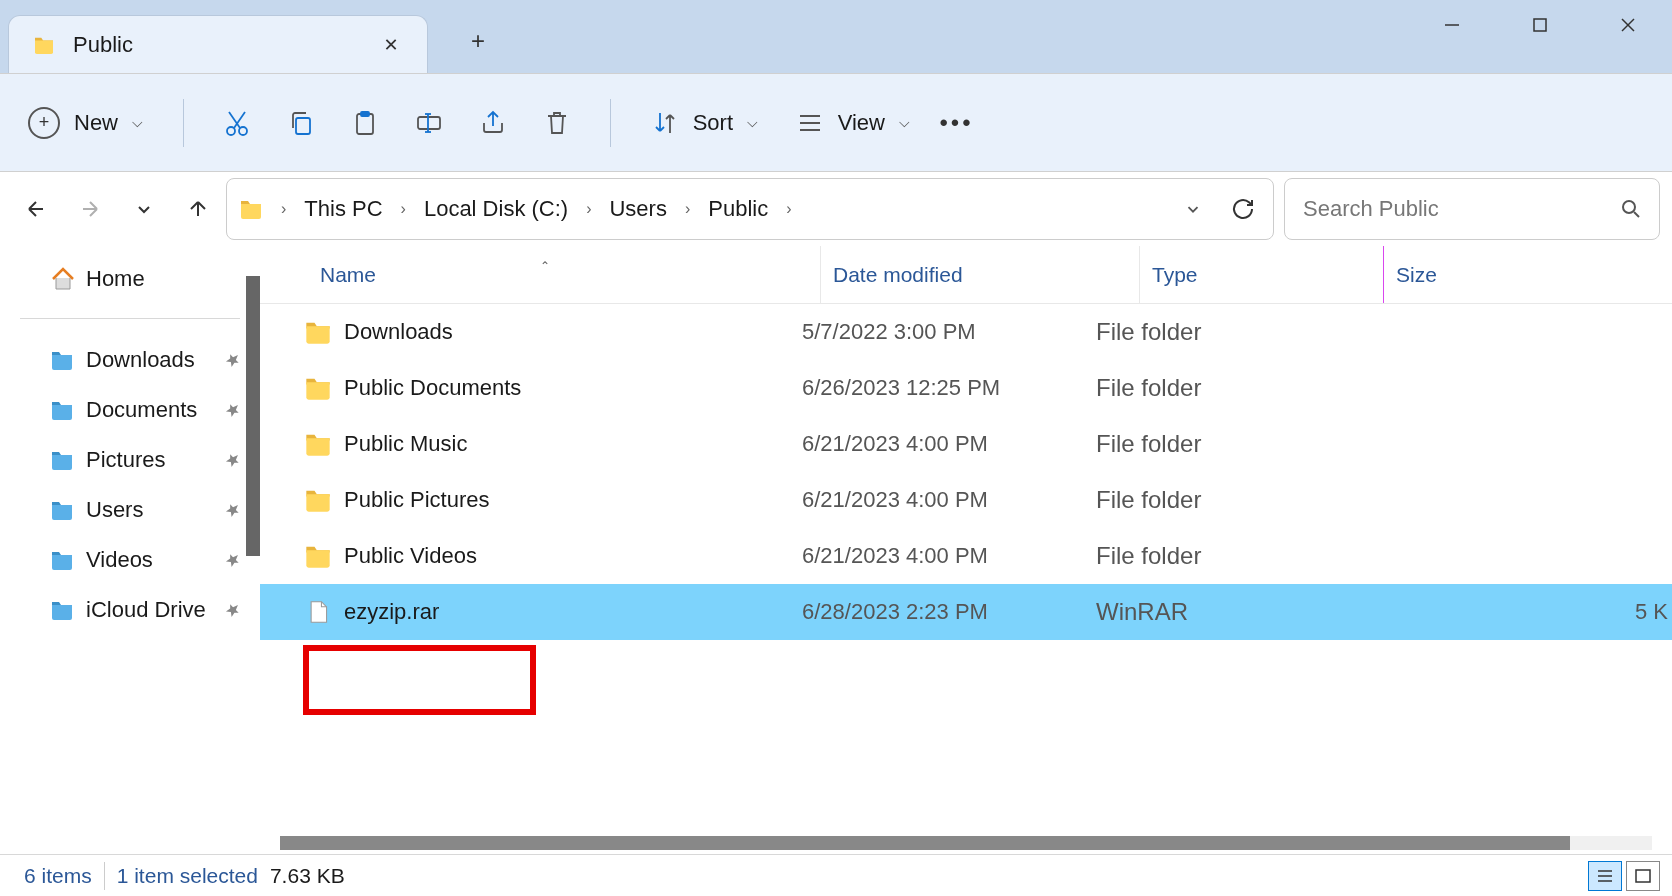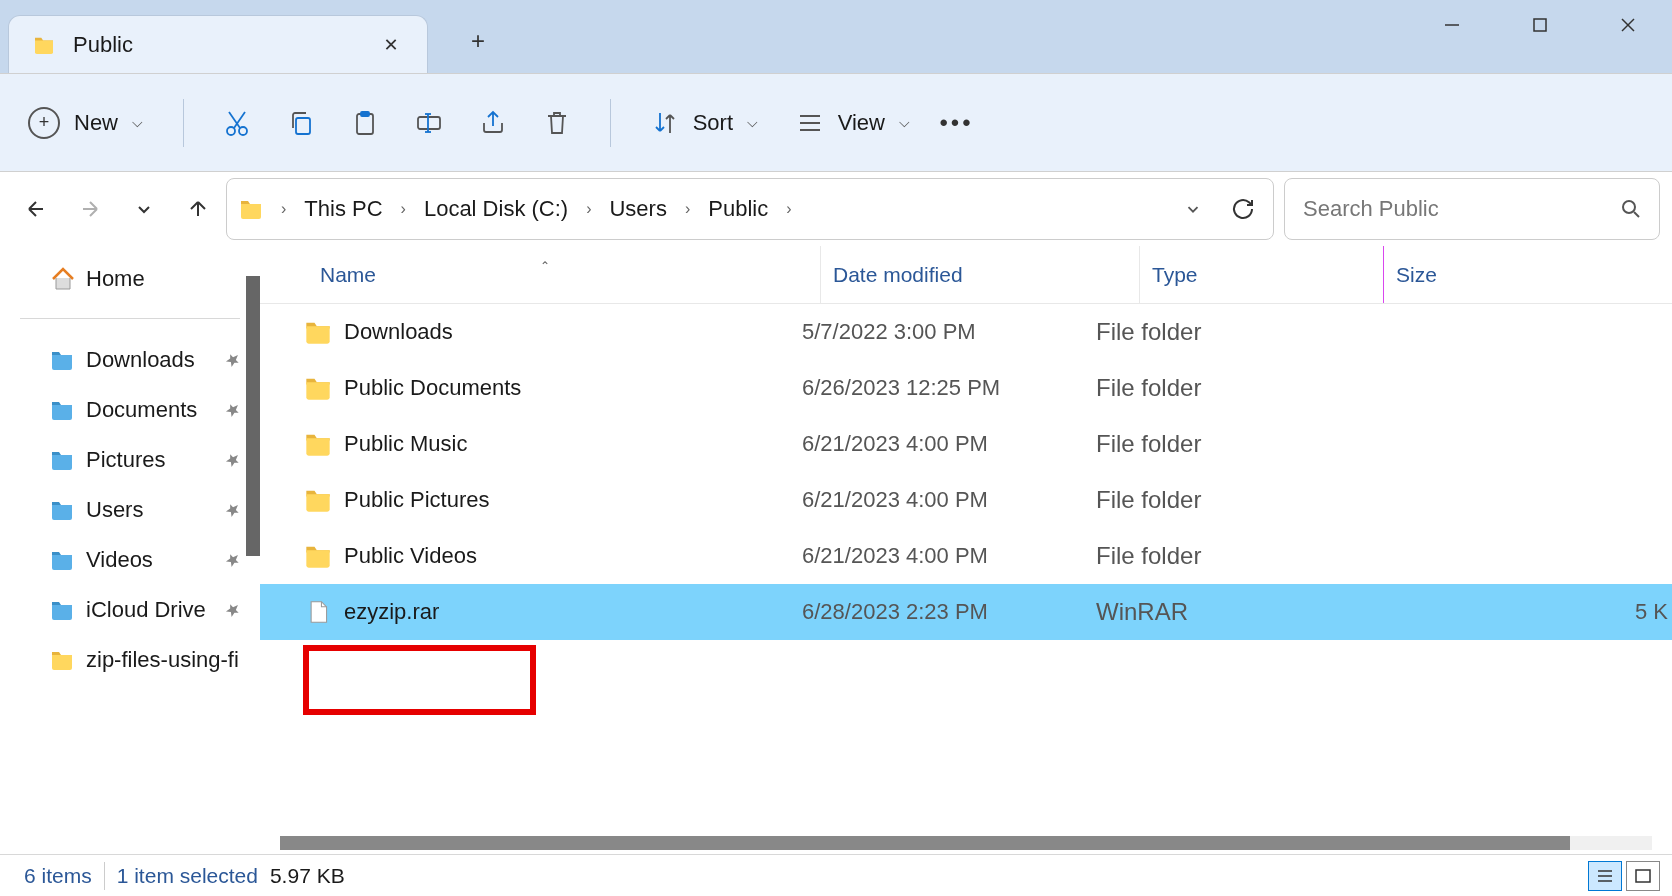--- a/index.html
+++ b/index.html
@@ -317,28 +317,20 @@
         <div class="sidebar-item">
     <svg class="sidebar-item-icon" viewBox="0 0 24 20">
       <path class="folder-blue-dark" d="M2 2h7l2 3h11v2H2z"></path>
       <path class="folder-blue" d="M2 5h20v13a2 2 0 0 1-2 2H4a2 2 0 0 1-2-2z"></path>
     </svg>
     <span class="sidebar-item-label">iCloud Drive</span>
     <svg class="pin-icon" viewBox="0 0 18 18" fill="#888">
             <path d="M9 2l2 5h4l-3 3 1 5-4-3-4 3 1-5-3-3h4z"></path>
           </svg>
   </div>
-        <div class="sidebar-item">
-    <svg class="sidebar-item-icon" viewBox="0 0 24 20">
-      <path class="folder-yellow-dark" d="M2 2h7l2 3h11v2H2z"></path>
-      <path class="folder-yellow" d="M2 5h20v13a2 2 0 0 1-2 2H4a2 2 0 0 1-2-2z"></path>
-    </svg>
-    <span class="sidebar-item-label">zip-files-using-fi</span>
-
-  </div>
       </div>
     <div class="sidebar-scrollbar"></div>
   </div>
 
   <div class="file-area">
     <div class="list-header">
       <div class="col-h-name">
         <span>Name</span>
         <span class="sort-indicator">⌃</span>
       </div>
@@ -423,21 +415,21 @@
     <div class="h-scrollbar">
       <div class="h-scrollbar-thumb"></div>
     </div>
   </div>
 </div>
 
 <div class="statusbar">
   <span class="status-item">6 items</span>
   <div class="status-sep"></div>
   <span class="status-item">1 item selected</span>
-  <span class="status-item" style="padding-left:0;color:#1a1a1a">5.97 KB</span>
+  <span class="status-item" style="padding-left:0;color:#1a1a1a">7.63 KB</span>
   <div class="status-spacer"></div>
   <div class="view-toggle">
     <div class="view-toggle-btn active">
       <svg width="18" height="16" viewBox="0 0 18 16" fill="none" stroke="#333" stroke-width="1.5">
           <line x1="2" y1="3" x2="16" y2="3"></line>
           <line x1="2" y1="8" x2="16" y2="8"></line>
           <line x1="2" y1="13" x2="16" y2="13"></line>
         </svg>
     </div>
     <div class="view-toggle-btn">

